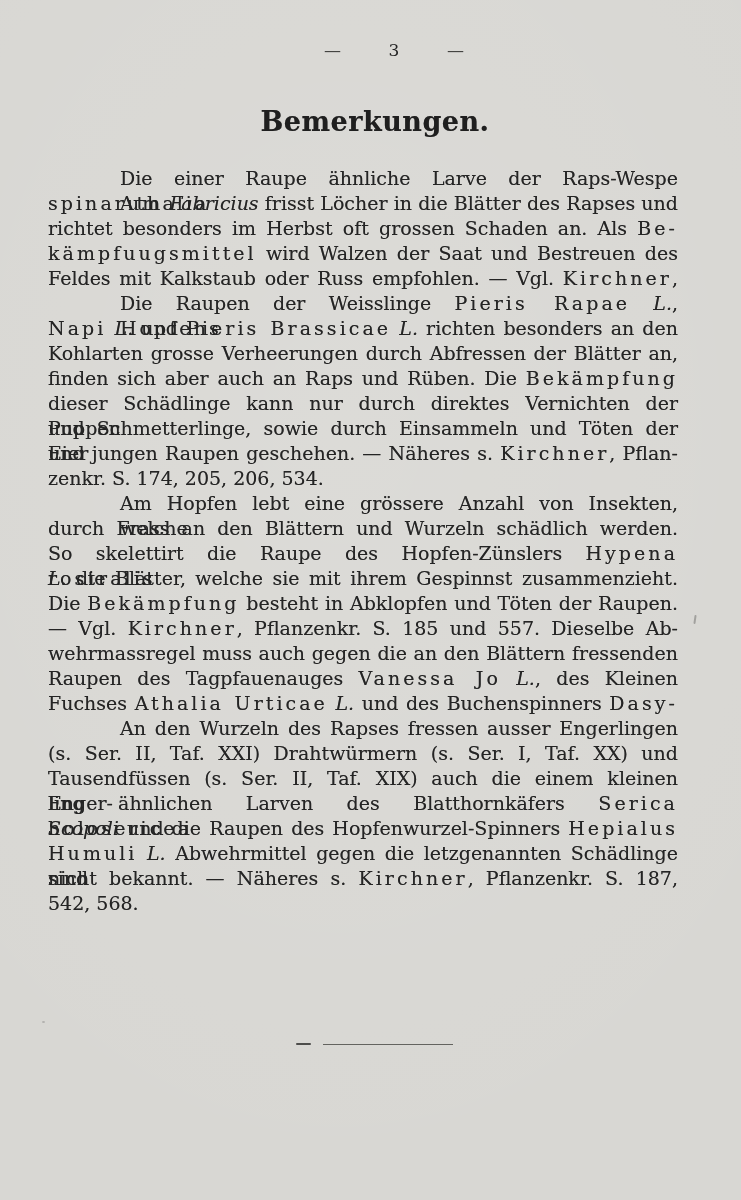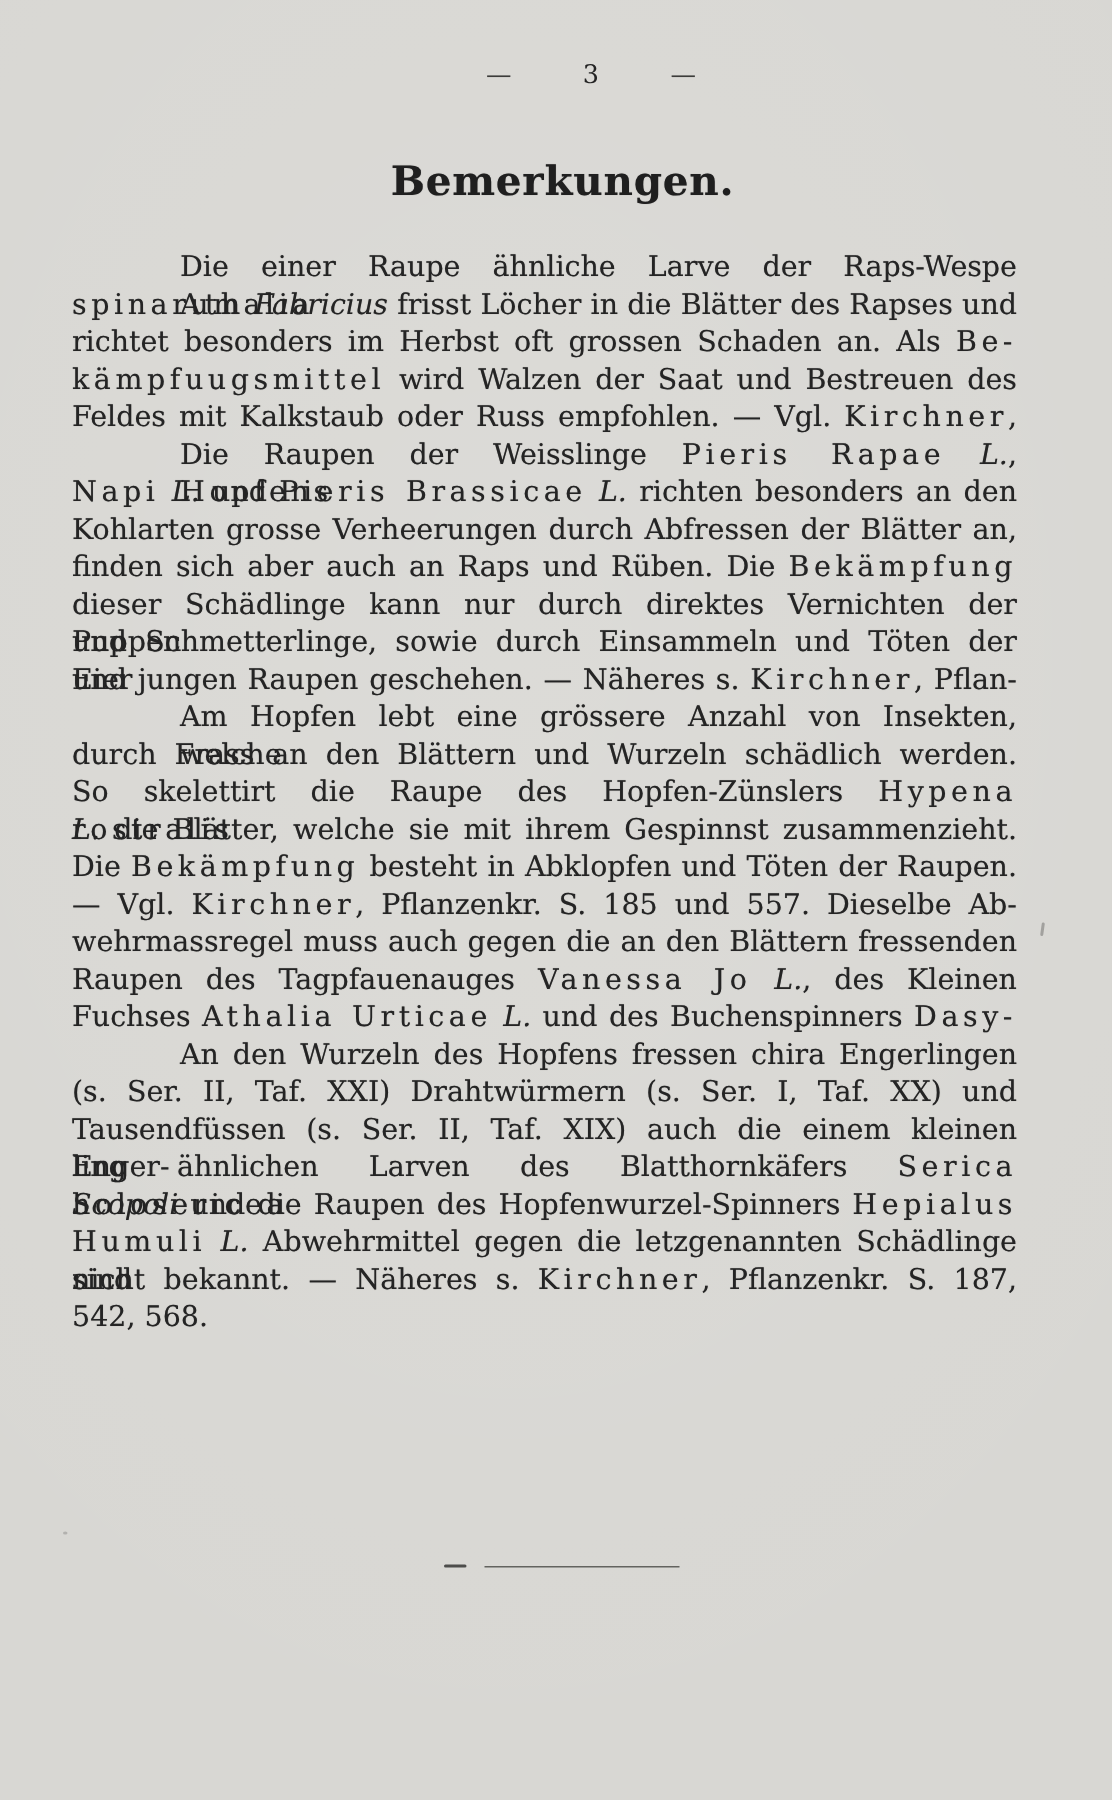--- a/index.html
+++ b/index.html
@@ -134,30 +134,31 @@
       <div class="line just">richtet besonders im Herbst oft grossen Schaden an. Als <span class="sp">Be-</span></div>
       <div class="line just"><span class="sp">kämpfuugsmittel</span> wird Walzen der Saat und Bestreuen des</div>
       <div class="line just">Feldes mit Kalkstaub oder Russ empfohlen. — Vgl. <span class="sp">Kirchner</span>,</div>
       <div class="line just ind">Die Raupen der Weisslinge <span class="sp">Pieris Rapae</span> <span class="it">L.</span>, <span class="sp">Hopfens</span></div>
       <div class="line just"><span class="sp">Napi</span> <span class="it">L.</span> und <span class="sp">Pieris Brassicae</span> <span class="it">L.</span> richten besonders an den</div>
       <div class="line just">Kohlarten grosse Verheerungen durch Abfressen der Blätter an,</div>
       <div class="line just">finden sich aber auch an Raps und Rüben. Die <span class="sp">Bekämpfung</span></div>
       <div class="line just">dieser Schädlinge kann nur durch direktes Vernichten der Puppen</div>
       <div class="line just">und Schmetterlinge, sowie durch Einsammeln und Töten der Eier</div>
       <div class="line just">und jungen Raupen geschehen. — Näheres s. <span class="sp">Kirchner</span>, Pflan-</div>
+      <div class="line">zenkr. S. 174, 205, 206, 534.</div>
       <div class="line just ind">Am Hopfen lebt eine grössere Anzahl von Insekten, welche</div>
       <div class="line just">durch Frass an den Blättern und Wurzeln schädlich werden.</div>
       <div class="line just">So skelettirt die Raupe des Hopfen-Zünslers <span class="sp">Hypena rostralis</span></div>
       <div class="line just"><span class="it">L.</span> die Blätter, welche sie mit ihrem Gespinnst zusammenzieht.</div>
       <div class="line just">Die <span class="sp">Bekämpfung</span> besteht in Abklopfen und Töten der Raupen.</div>
       <div class="line just">— Vgl. <span class="sp">Kirchner</span>, Pflanzenkr. S. 185 und 557. Dieselbe Ab-</div>
       <div class="line just">wehrmassregel muss auch gegen die an den Blättern fressenden</div>
       <div class="line just">Raupen des Tagpfauenauges <span class="sp">Vanessa Jo</span> <span class="it">L.</span>, des Kleinen</div>
       <div class="line just">Fuchses <span class="sp">Athalia Urticae</span> <span class="it">L.</span> und des Buchenspinners <span class="sp">Dasy-</span></div>
-      <div class="line just ind">An den Wurzeln des Hopfens fressen chira Engerlingen</div>
+      <div class="line just ind">An den Wurzeln des Rapses fressen ausser Engerlingen</div>
       <div class="line just">(s. Ser. II, Taf. XXI) Drahtwürmern (s. Ser. I, Taf. XX) und</div>
       <div class="line just">Tausendfüssen (s. Ser. II, Taf. XIX) auch die einem kleinen Enger-</div>
       <div class="line just">ling ähnlichen Larven des Blatthornkäfers <span class="sp">Serica holosericea</span></div>
       <div class="line just"><span class="it">Scopoli</span> und die Raupen des Hopfenwurzel-Spinners <span class="sp">Hepialus</span></div>
       <div class="line just"><span class="sp">Humuli</span> <span class="it">L.</span> Abwehrmittel gegen die letzgenannten Schädlinge sind</div>
       <div class="line just">nicht bekannt. — Näheres s. <span class="sp">Kirchner</span>, Pflanzenkr. S. 187,</div>
       <div class="line">542, 568.</div>
     </div>
 
   <div class="end-rule">

